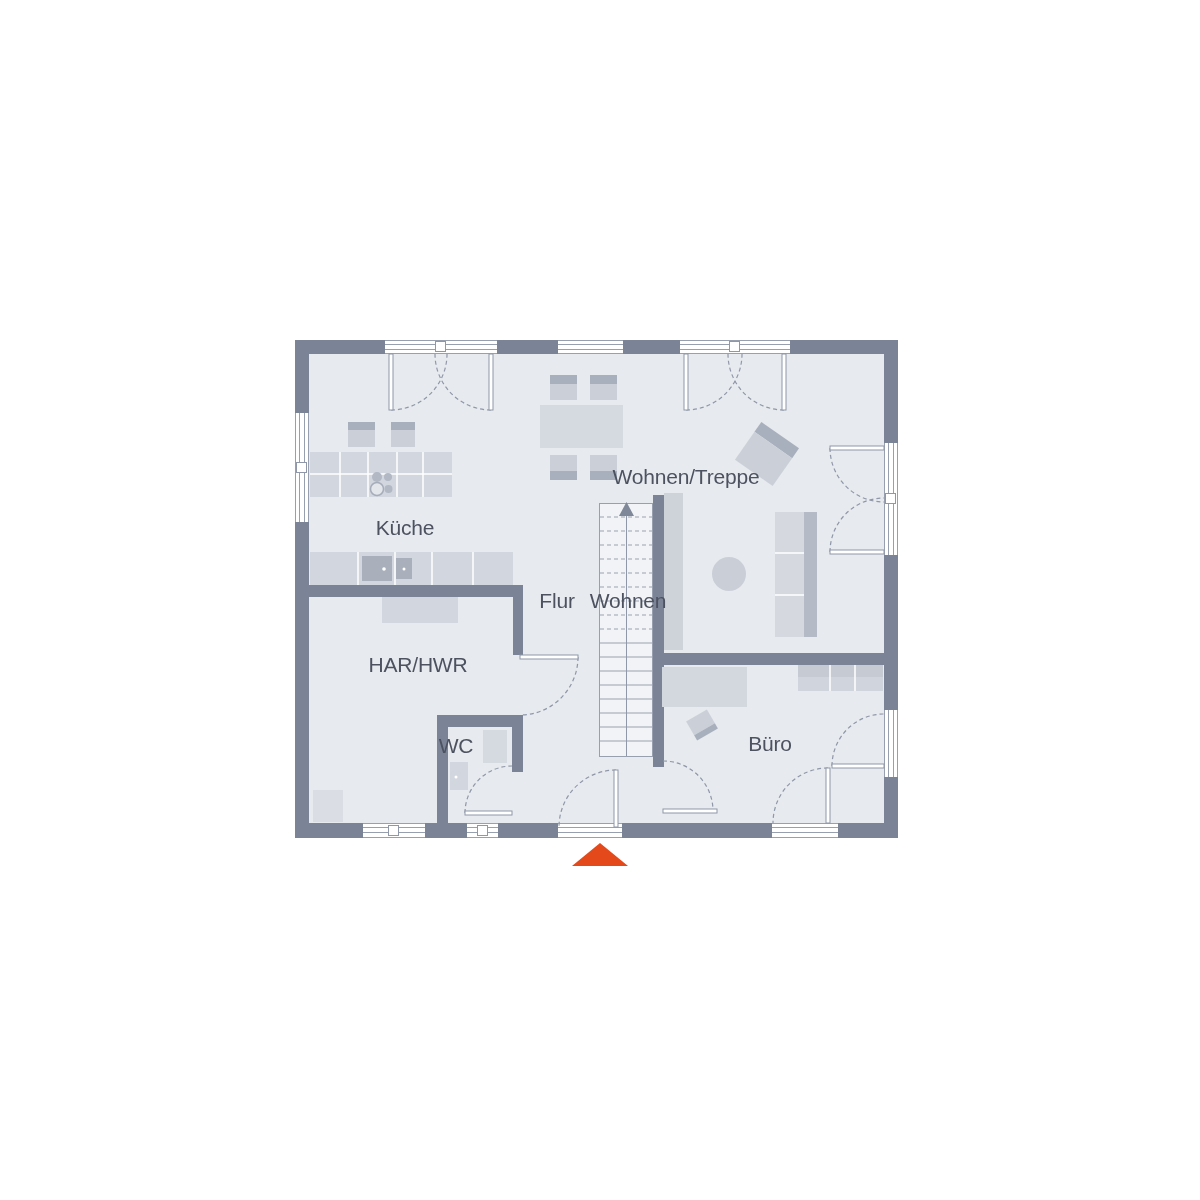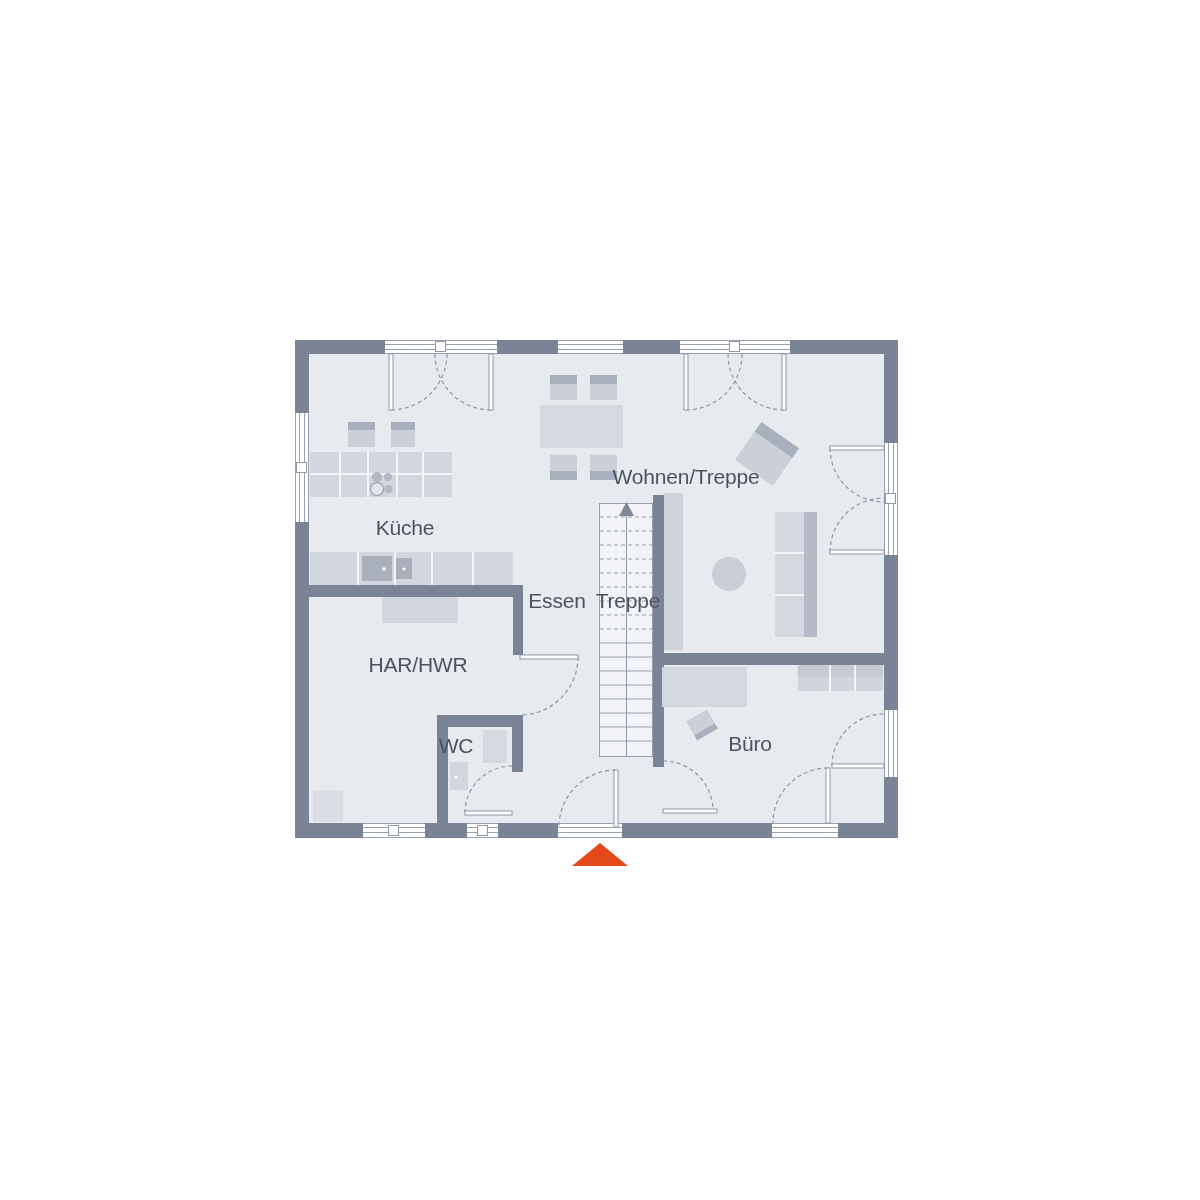--- a/index.html
+++ b/index.html
@@ -223,21 +223,21 @@
       </g>
       <g fill="#ffffff">
         <circle cx="89" cy="229" r="1.8"></circle>
         <circle cx="109" cy="229" r="1.5"></circle>
         <circle cx="161" cy="437" r="1.5"></circle>
       </g>
     </svg>
 
     <div class="label" style="left:110px;top:188px">Küche</div>
     <div class="label" style="left:391px;top:137px">Wohnen/Treppe</div>
-    <div class="label" style="left:262px;top:261px">Essen</div>
-    <div class="label" style="left:333px;top:261px">Treppe</div>
+    <div class="label" style="left:262px;top:261px">Flur</div>
+    <div class="label" style="left:333px;top:261px">Wohnen</div>
     <div class="label" style="left:123px;top:325px">HAR/HWR</div>
     <div class="label" style="left:161px;top:406px">WC</div>
-    <div class="label" style="left:455px;top:404px">Büro</div>
+    <div class="label" style="left:475px;top:404px">Büro</div>
   </div>
 
   <div class="entrance-triangle"></div>
 </div>
 
 </body></html>

